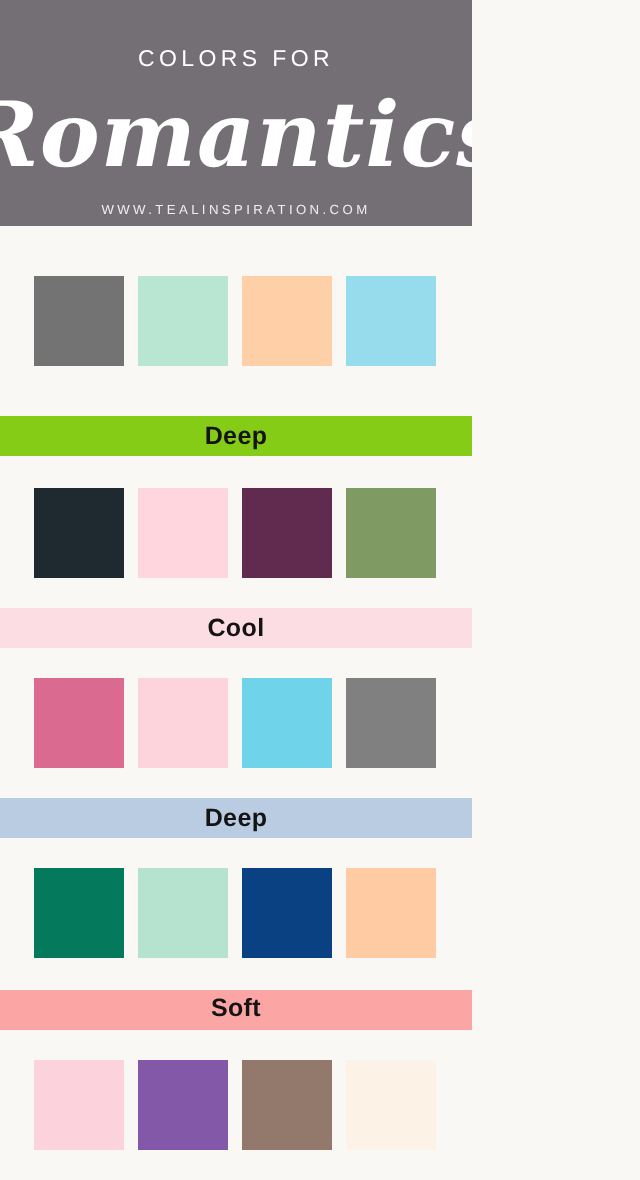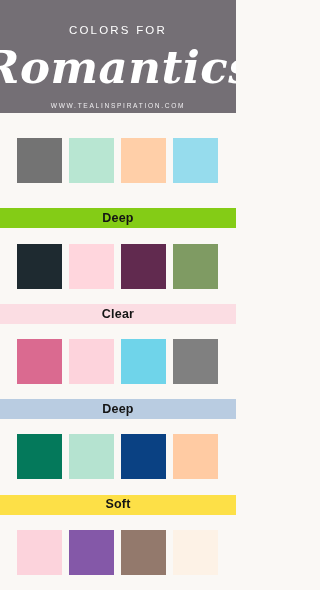--- a/index.html
+++ b/index.html
@@ -132,42 +132,42 @@
       </div>
       <div class="swatch-row">
         <div class="swatch" style="background: rgb(30, 42, 48);"></div>
         <div class="swatch" style="background: rgb(255, 214, 221);"></div>
         <div class="swatch" style="background: rgb(97, 42, 79);"></div>
         <div class="swatch" style="background: rgb(127, 155, 99);"></div>
       </div>
     </div>
     <div class="section">
       <div class="band" style="background: rgb(251, 221, 227);">
-        <div class="band-label">Clear</div>
+        <div class="band-label">Cool</div>
       </div>
       <div class="swatch-row">
         <div class="swatch" style="background: rgb(218, 106, 144);"></div>
         <div class="swatch" style="background: rgb(253, 211, 220);"></div>
         <div class="swatch" style="background: rgb(111, 212, 234);"></div>
         <div class="swatch" style="background: rgb(128, 128, 128);"></div>
       </div>
     </div>
     <div class="section">
       <div class="band" style="background: rgb(185, 204, 225);">
         <div class="band-label">Deep</div>
       </div>
       <div class="swatch-row">
         <div class="swatch" style="background: rgb(4, 121, 91);"></div>
         <div class="swatch" style="background: rgb(181, 227, 208);"></div>
         <div class="swatch" style="background: rgb(10, 65, 131);"></div>
         <div class="swatch" style="background: rgb(255, 203, 163);"></div>
       </div>
     </div>
     <div class="section">
-      <div class="band" style="background: #fde047;">
+      <div class="band" style="background: #fca5a5;">
         <div class="band-label">Soft</div>
       </div>
       <div class="swatch-row">
         <div class="swatch" style="background: rgb(252, 211, 220);"></div>
         <div class="swatch" style="background: rgb(132, 88, 168);"></div>
         <div class="swatch" style="background: rgb(147, 121, 108);"></div>
         <div class="swatch" style="background: rgb(253, 242, 230);"></div>
       </div>
     </div>
   </div>

